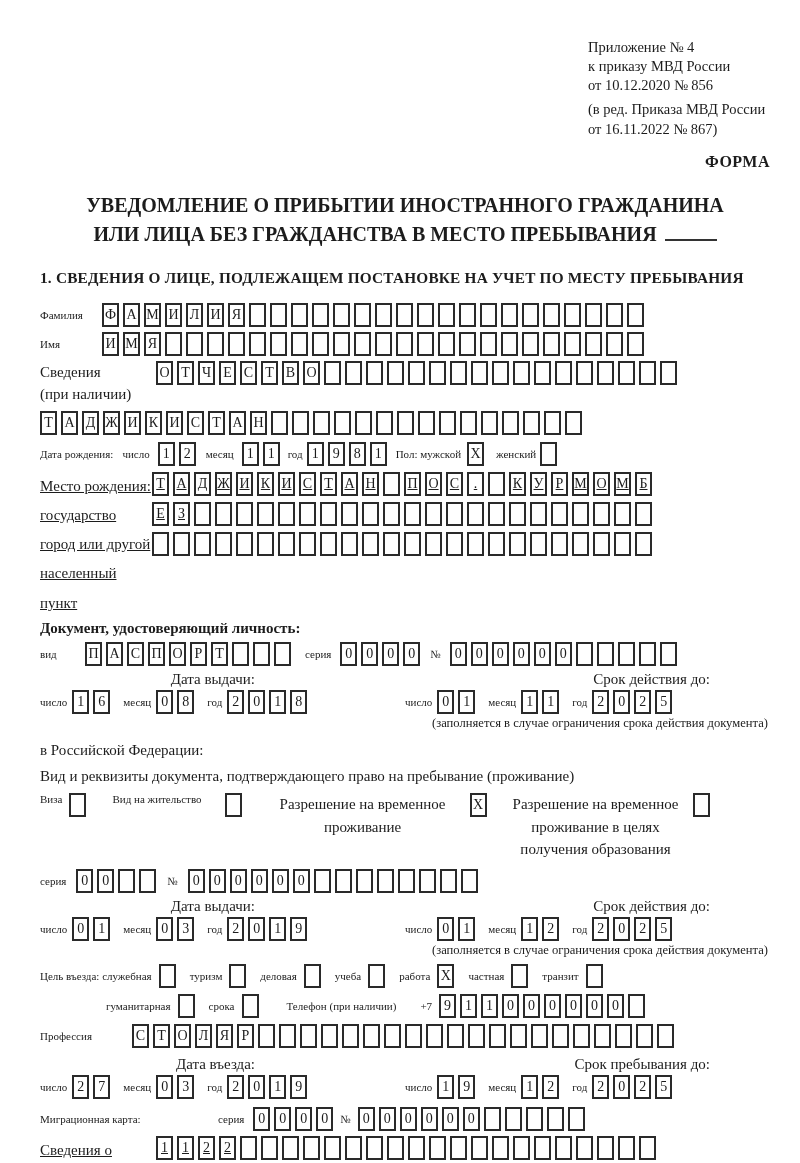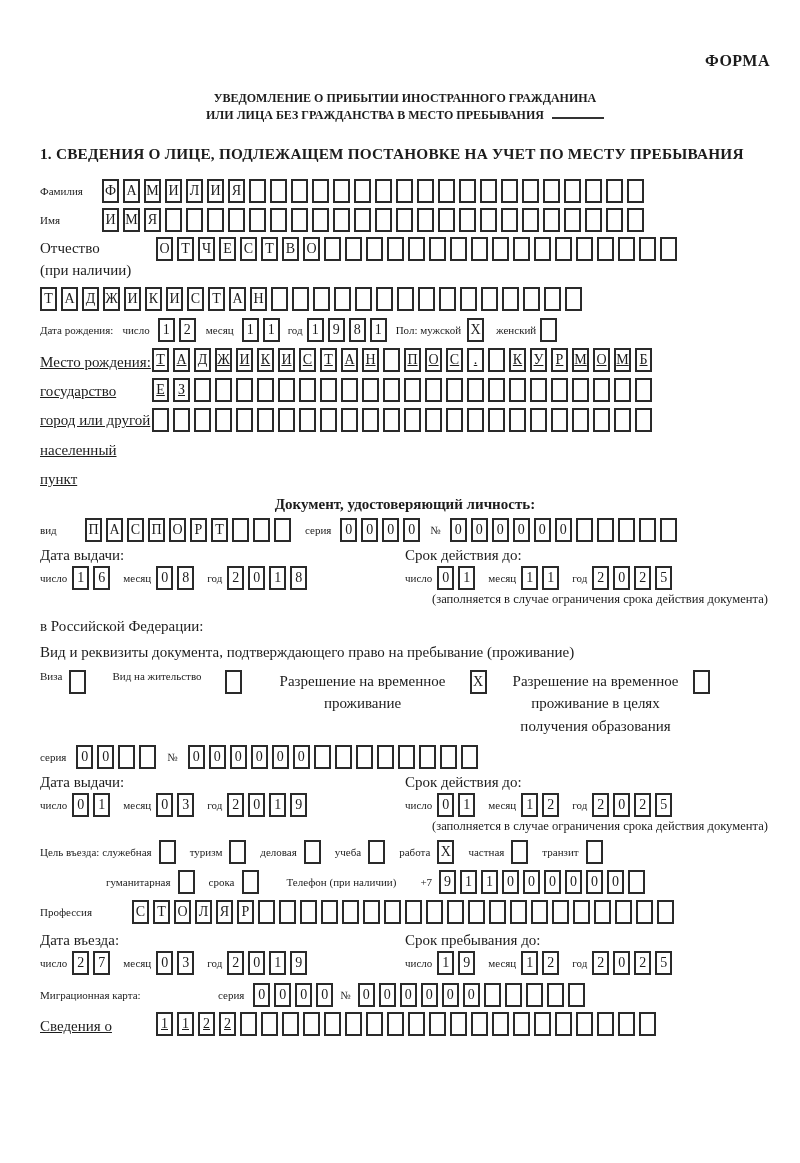--- a/index.html
+++ b/index.html
@@ -10,41 +10,41 @@
     font-family: "Liberation Serif", "DejaVu Serif", serif;
     color: #1c1c1c;
   }
   .page { padding: 38px 30px 10px 40px; width: 800px; }
 
   
   .appendix { margin-left: 548px; width: 190px; font-size: 14.5px; line-height: 1.32; white-space: nowrap; }
   .appendix .blk2 { margin-top: 5px; }
   .forma { text-align: right; font-weight: bold; font-size: 16px; margin-top: 14px; letter-spacing: 0.5px; }
 
-  .title { text-align: center; font-weight: bold; font-size: 12px; margin-top: 20px; line-height: 1.45; }
+  .title { text-align: center; font-weight: bold; font-size: 20px; margin-top: 20px; line-height: 1.45; }
   .blank-underline { display: inline-block; width: 52px; border-bottom: 2px solid #333; height: 12px; margin-left: 8px; }
 
   .section-heading { font-weight: bold; font-size: 15.3px; margin-top: 20px; margin-bottom: 16px; letter-spacing: 0.2px; }
 
   .row { display: flex; align-items: center; margin-bottom: 5px; }
   .row.top { align-items: flex-start; }
   .lbl { font-size: 11px; flex-shrink: 0; }
   .lbl-col { flex-shrink: 0; font-size: 15px; line-height: 1.5; }
 
   .boxes { display: inline-flex; flex-shrink: 0; }
   .cell {
     display: inline-flex; align-items: center; justify-content: center;
     width: 17px; height: 24px; border: 2px solid #2a2a2a; margin-right: 4px;
     font-size: 14px; flex-shrink: 0; background: #fff;
   }
 
   
   .dates { display: flex; margin-bottom: 2px; }
   .dates .half { width: 50%; }
-  .date-hdr { font-size: 15px; text-align: left; margin-bottom: 2px; }
+  .date-hdr { font-size: 15px; text-align: right; margin-bottom: 2px; }
   .date-hdr.left-h { padding-right: 150px; }
   .date-hdr.right-h { padding-right: 60px; }
   .date-line { display: flex; align-items: center; }
   .date-line .lbl { margin-right: 5px; }
   .date-line .boxes { margin-right: 9px; }
   .valid-note { text-align: right; font-size: 12.6px; margin: 1px 0 6px 0; padding-right: 2px; }
 
   .para { font-size: 15px; line-height: 1.75; margin-bottom: 2px; }
 
   .cb-row { display: flex; align-items: flex-start; margin: 4px 0 8px 0; }
@@ -52,27 +52,34 @@
   .cb-item .lbl { margin-right: 7px; }
   .cb-center { text-align: center; font-size: 15px; line-height: 1.5; }
 
   .purpose-row { display: flex; align-items: center; margin-bottom: 6px; }
   .purpose-row .lbl { margin-right: 7px; }
   .purpose-row .boxes { margin-right: 10px; }
 
   .rep-wrap { display: flex; align-items: flex-start; margin-top: 4px; text-decoration: underline; }
   .rep-rows .boxes { margin-bottom: 6px; display: flex; }
 
-  .doc-header { text-align: center; font-weight: bold; font-size: 15px; margin: 2px 0 5px 0; }
+  .doc-header { text-align: left; font-weight: bold; font-size: 15px; margin: 2px 0 5px 0; }
 </style>
 </head>
 <body>
 
 <div class="page">
 
+  <div class="appendix">
+    <div>Приложение № 4</div>
+    <div>к приказу МВД России</div>
+    <div>от 10.12.2020 № 856</div>
+    <div class="blk2">(в ред. Приказа МВД России</div>
+    <div>от 16.11.2022 № 867)</div>
+  </div>
 
   <div class="forma">ФОРМА</div>
 
   <div class="title">
     <div>УВЕДОМЛЕНИЕ О ПРИБЫТИИ ИНОСТРАННОГО ГРАЖДАНИНА</div>
     <div><span>ИЛИ ЛИЦА БЕЗ ГРАЖДАНСТВА В МЕСТО ПРЕБЫВАНИЯ</span><span class="blank-underline"></span></div>
   </div>
 
   <div class="section-heading">1. СВЕДЕНИЯ О ЛИЦЕ, ПОДЛЕЖАЩЕМ ПОСТАНОВКЕ НА УЧЕТ ПО МЕСТУ ПРЕБЫВАНИЯ</div>
 
@@ -135,21 +142,21 @@
         <span class="cell"></span>
         <span class="cell"></span>
         <span class="cell"></span>
         <span class="cell"></span>
         <span class="cell"></span>
       </span>
   </div>
 
   <div class="row top">
     <div class="lbl-col" style="width:116px">
-      <div>Отчество</div>
+      <div>Сведения</div>
       <div>(при наличии)</div>
     </div>
     <span class="boxes">
         <span class="cell">О</span>
         <span class="cell">Т</span>
         <span class="cell">Ч</span>
         <span class="cell">Е</span>
         <span class="cell">С</span>
         <span class="cell">Т</span>
         <span class="cell">В</span>

